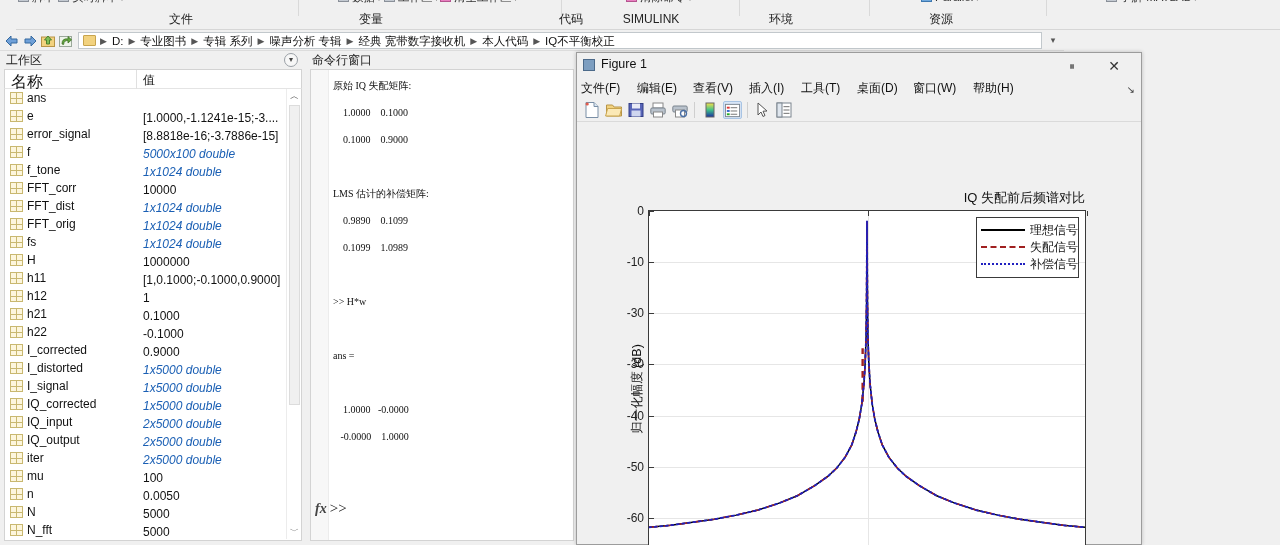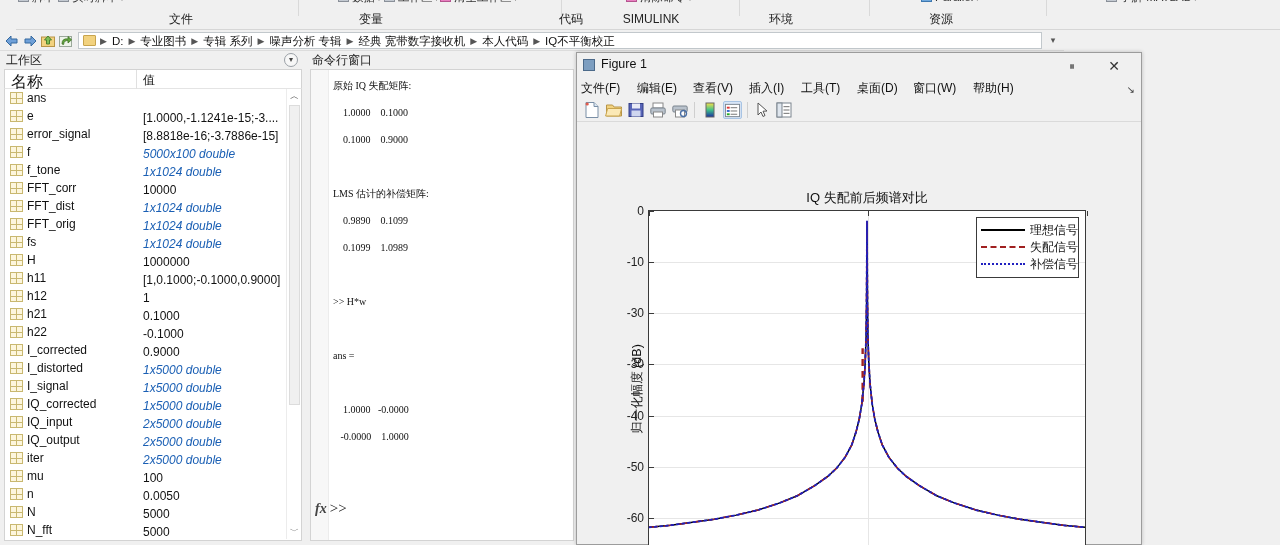--- a/index.html
+++ b/index.html
@@ -129,21 +129,21 @@
   .fig-canvas { position:absolute; left:0; top:69px; width:564px; height:422px;
                 background:#f0f0f0; }
   .axes { position:absolute; left:71px; top:88px; width:438px; height:358px;
           background:#fff; border:1px solid #3a3a3a; }
   .gl { position:absolute; left:0; width:100%; height:1px; background:#e6e6e6; }
   .gv { position:absolute; top:0; width:1px; height:100%; background:#e6e6e6; }
   .ytick { position:absolute; right:100%; margin-right:5px; font-size:12px;
            color:#222; text-align:right; white-space:nowrap; transform:translateY(-50%); }
   .ytickmark { position:absolute; left:0; width:5px; height:1px; background:#3a3a3a; }
   .xtickmark { position:absolute; top:0; width:1px; height:5px; background:#3a3a3a; }
-  .ax-title { position:absolute; left:0; width:100%; top:-22px; text-align:center;
+  .ax-title { position:absolute; left:0; width:100%; top:-22px; text-align:right;
               font-size:13px; color:#111; }
   .ax-ylabel { position:absolute; left:-56px; top:50%; font-size:12.5px; color:#111;
                transform:translateY(-50%) rotate(-90deg); white-space:nowrap; }
   .legend { position:absolute; right:6px; top:6px; background:#fff;
             border:1px solid #3a3a3a; padding:4px 0 4px 4px; }
   .lg-row { height:17px; line-height:17px; white-space:nowrap; }
   .lg-sample { display:inline-block; width:44px; height:10px; vertical-align:-1px;
                position:relative; margin-right:5px; }
   .lg-sample i { position:absolute; left:0; top:4px; width:44px; height:0; display:block; }
   .lg-txt { font-size:12px; color:#111; }

